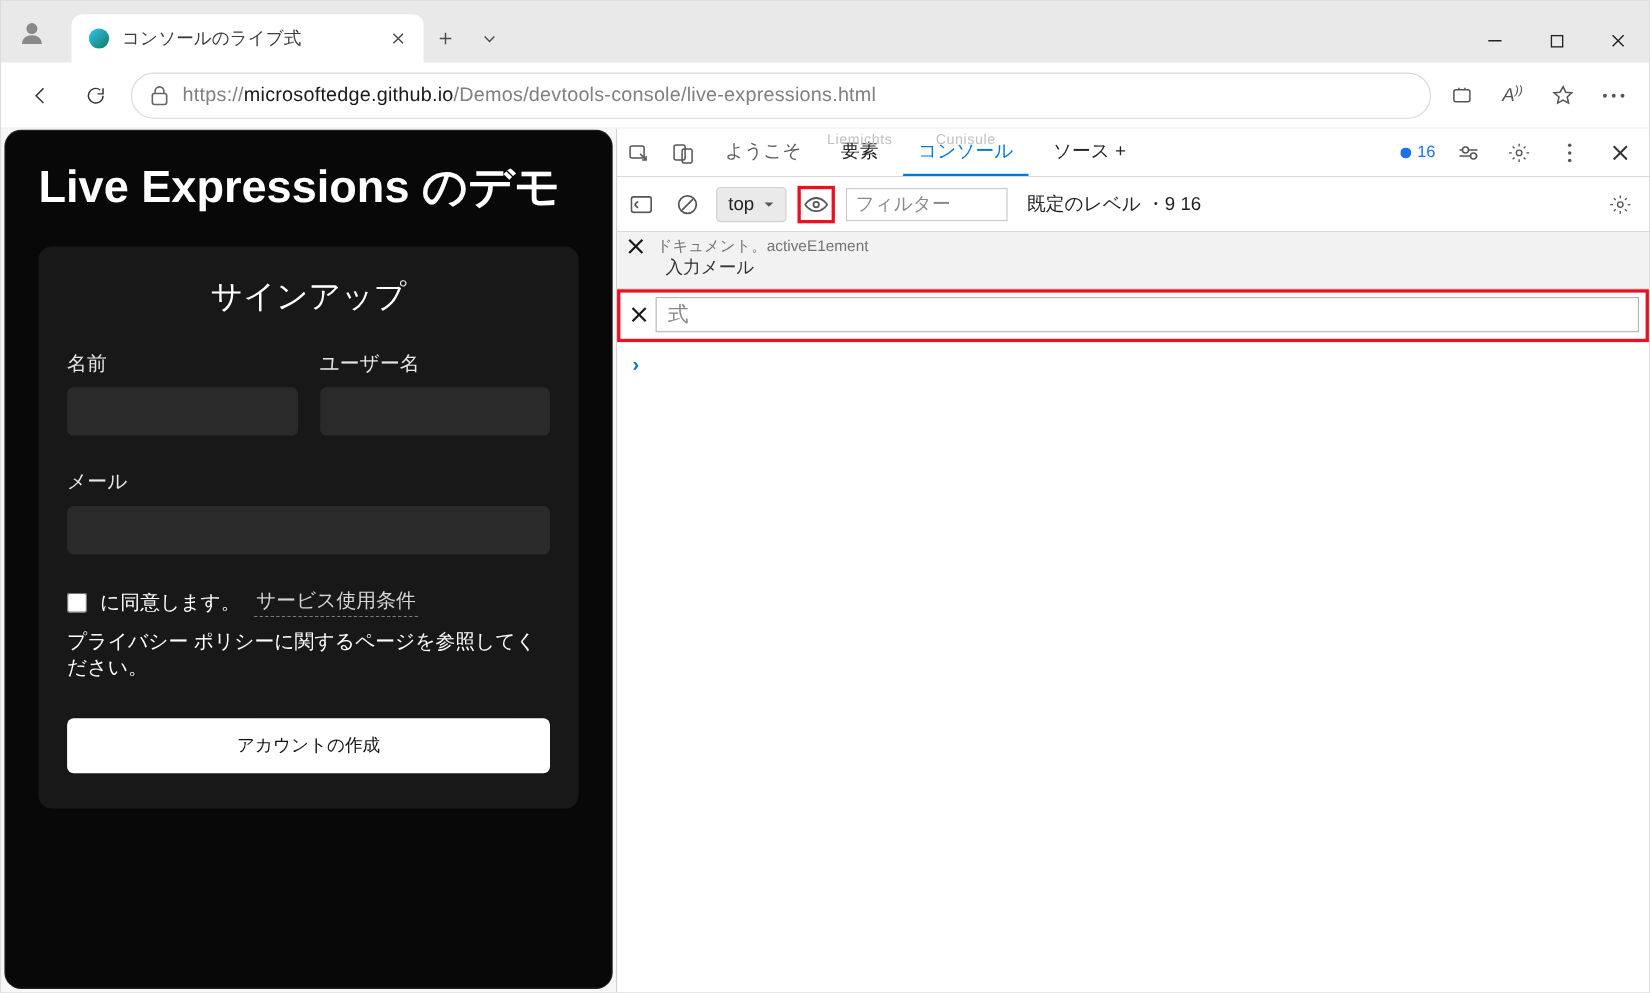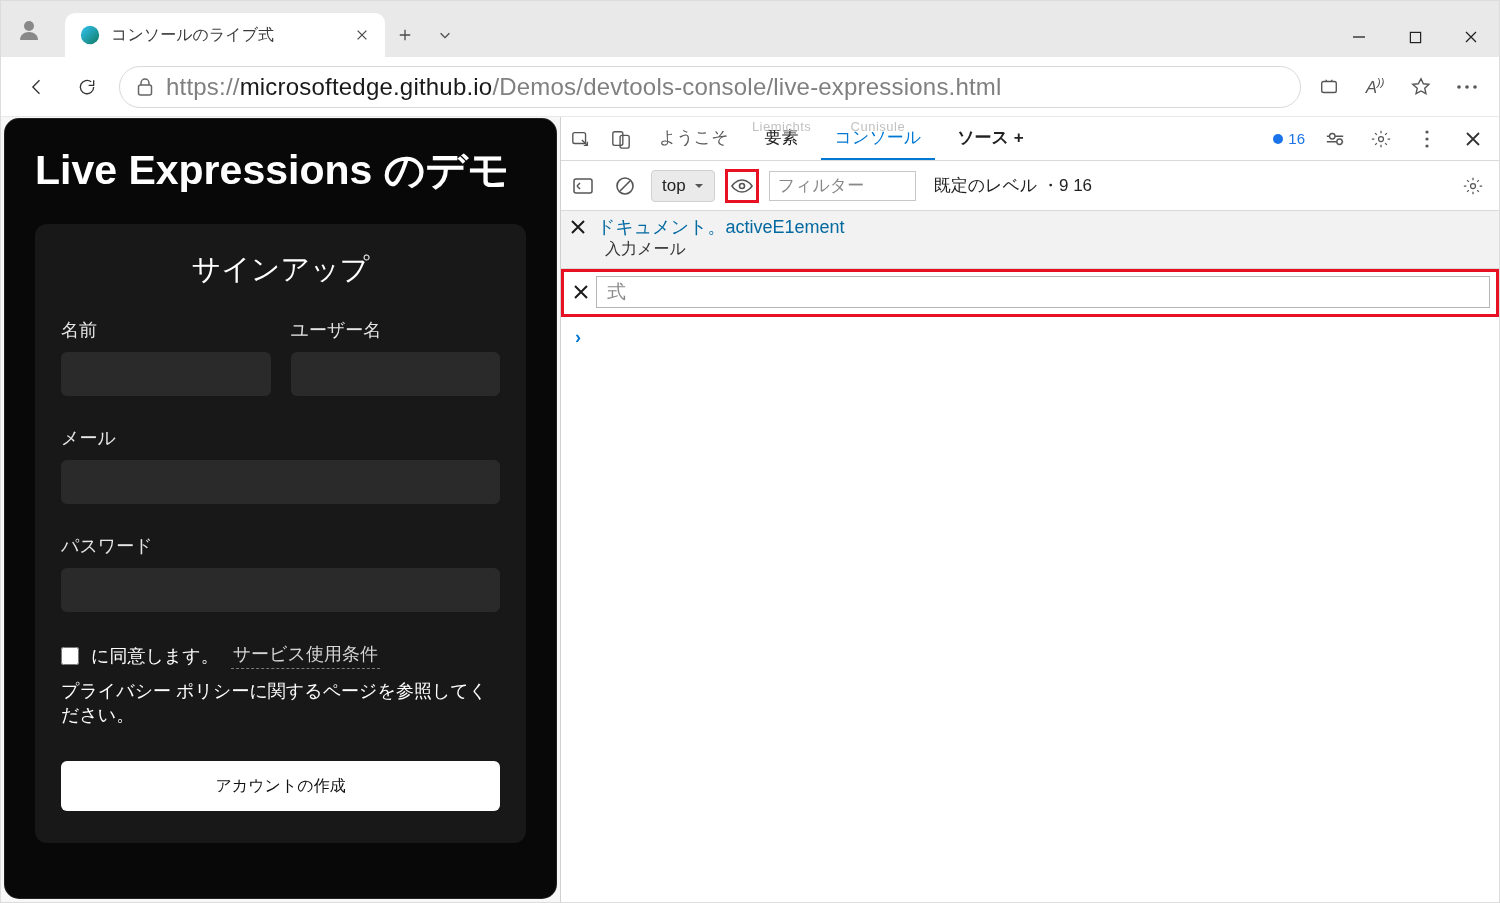--- a/index.html
+++ b/index.html
@@ -18,21 +18,21 @@
   .newtab { width:40px; height:44px; display:flex; align-items:center; justify-content:center; }
   .chev-ico { width:14px; height:14px; stroke:#4a4a4a; stroke-width:1.5; fill:none; }
 
   .win-controls { margin-left:auto; display:flex; }
   .wc { width:56px; height:40px; display:flex; align-items:center; justify-content:center; }
 
   
   .addrbar { height:60px; background:#fff; display:flex; align-items:center; padding:0 12px 0 18px; gap:14px; border-bottom:1px solid #e8e8e8; }
   .adbtn { width:36px; height:36px; display:flex; align-items:center; justify-content:center; border-radius:6px; }
   .adbtn svg { width:20px; height:20px; stroke:#333; stroke-width:1.6; fill:none; }
-  .omnibox { flex:1; height:42px; border:1px solid #d9d9d9; border-radius:22px; display:flex; align-items:center; padding:0 16px; gap:12px; font-size:24px; }
+  .omnibox { flex:1; height:42px; border:1px solid #d9d9d9; border-radius:22px; display:flex; align-items:center; padding:0 16px; gap:12px; font-size:18px; }
   .lock-ico { width:18px; height:20px; }
   .url { color:#808080; letter-spacing:.2px; }
   .url .host { color:#1a1a1a; }
   .right-icons { display:flex; gap:18px; padding-right:6px; }
   .ri { width:28px; height:28px; display:flex; align-items:center; justify-content:center; }
 
   
   .content { flex:1; display:flex; min-height:0; }
   .page { width:559px; background:#f7f7f7; padding:2px 4px 4px 4px; }
   .demo { width:100%; height:100%; background:#080808; border-radius:14px; color:#fff; padding:24px 30px; box-shadow:0 0 0 1px #222; }
@@ -50,35 +50,35 @@
   .submit { width:100%; height:50px; background:#fff; color:#111; font-size:16px; border:none; border-radius:6px; }
 
   
   .devtools { flex:1; background:#fff; display:flex; flex-direction:column; border-left:1px solid #d0d0d0; min-width:0; }
   .dt-tabbar { height:44px; display:flex; align-items:center; border-bottom:1px solid #d9d9d9; padding:0 4px; gap:8px; }
   .dt-ic { width:32px; height:32px; display:flex; align-items:center; justify-content:center; color:#555; }
   .dt-tab { font-size:17px; color:#5a5a5a; padding:0 14px; height:100%; display:flex; align-items:center; border-bottom:2px solid transparent; }
   .dt-tab.wt { font-size:17px; font-weight:500; color:#222; position:relative; }
   .faded { display:block; font-size:13px; color:#c1c1c1; position:absolute; top:2px; left:50%; transform:translateX(-50%); letter-spacing:.5px;text-align:right; }
   .dt-tab.active { color:#0078d4; border-bottom:2px solid #0078d4; }
-  .dt-tab.plus { color:#222; font-size:17px; font-weight:700; }
+  .dt-tab.plus { color:#222; font-size:17px; font-weight:400; }
   .dt-right { margin-left:auto; display:flex; align-items:center; gap:14px; padding-right:6px; }
   .issue-badge { display:flex; align-items:center; gap:5px; font-size:15px; color:#1a73e8; }
   .issue-dot { width:10px; height:10px; fill:#1a73e8; }
 
   .console-tb { height:50px; border-bottom:1px solid #d9d9d9; display:flex; align-items:center; gap:10px; padding:0 10px 0 6px; }
   .ctb { width:32px; height:32px; display:flex; align-items:center; justify-content:center; color:#555; }
   .ctx-select { height:32px; background:#eaeaea; border:1px solid #d0d0d0; border-radius:4px; display:flex; align-items:center; gap:8px; padding:0 10px; font-size:17px; color:#222; }
   .eye-box { width:34px; height:34px; display:flex; align-items:center; justify-content:center; border:3px solid #e81123; }
   .filter-box { width:147px; height:30px; border:1px solid #c7c7c7; font-size:17px; padding:2px 8px; color:#888; display:flex; align-items:center; }
   .lvl { font-size:17px; color:#222; margin-left:8px; }
   .gear-r { margin-left:auto; }
 
   .live-expr { border-bottom:1px solid #d9d9d9; background:#f2f2f2; }
-  .le-row { display:flex; align-items:center; gap:10px; padding:4px 10px 0 8px; font-size:18px; color:#0369a1; }
+  .le-row { display:flex; align-items:center; gap:10px; padding:4px 10px 0 8px; font-size:14px; color:#737373; }
   .le-x { width:18px; height:18px; stroke:#1a1a1a; stroke-width:2; fill:none; }
   .le-sub { font-size:16px; padding:0 0 8px 44px; color:#333; }
 
   .live-expr-new { border:3px solid #e81123; display:flex; align-items:center; gap:6px; padding:4px 6px 6px 8px; }
   .expr-input { flex:1; height:32px; border:1px solid #b5b5b5; background:#fff; padding:0 10px; font-size:19px; color:#888; display:flex; align-items:center; }
   .console-body { flex:1; padding:10px 14px; }
   .prompt { color:#0078d4; font-size:18px; font-weight:bold; }
 </style>
 </head>
 <body>
@@ -193,24 +193,20 @@
             </div>
             <div class="field">
               <span class="lbl">ユーザー名</span>
               <input class="ipt" style="">
             </div>
           </div>
           <div class="field">
             <span class="lbl">メール</span>
             <input class="ipt" style="">
           </div>
-          <div class="field">
-            <span class="lbl">パスワード</span>
-            <input class="ipt" type="password" style="">
-          </div>
           <div class="terms">
             <input type="checkbox" class="cb" style="">
             <span>に同意します。</span>
             <span class="tos">サービス使用条件</span>
           </div>
           <div class="pp">プライバシー ポリシーに関するページを参照してください。</div>
           <button class="submit">アカウントの作成</button>
         </div>
       </div>
     </div>

